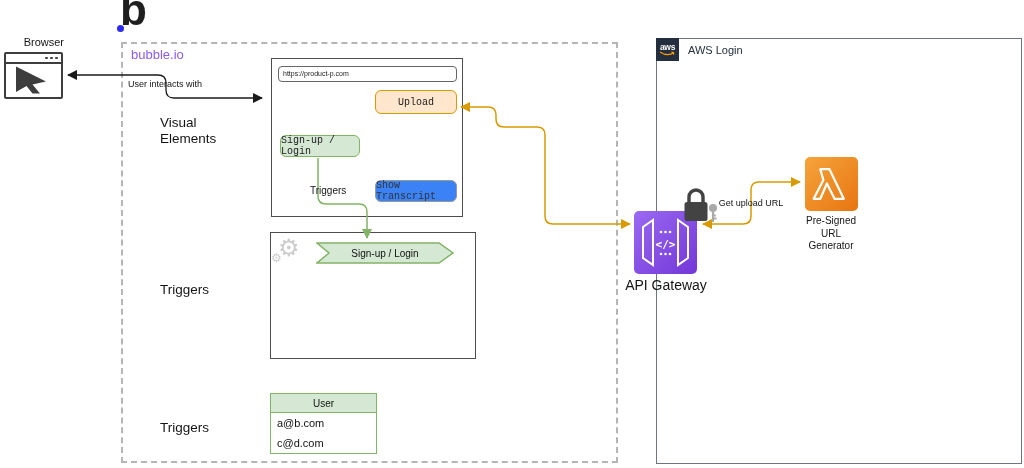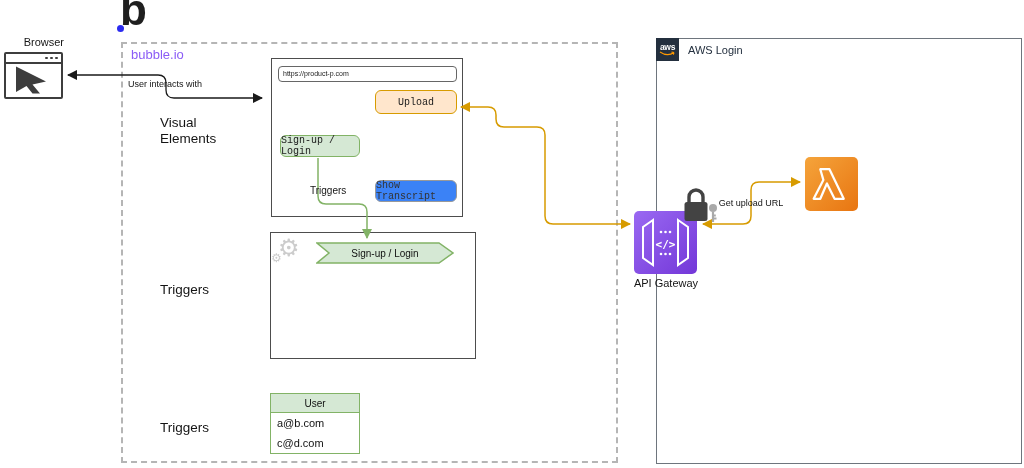--- a/index.html
+++ b/index.html
@@ -43,36 +43,36 @@
   .btn-gray   { background:#3b82f6; border:1.5px solid #999; color:#333; }
   .tiny-label { font-size:10px; color:#141414; }
   .micro-label { font-size:9px; color:#141414; }
 
   .gear-big { font-size:24px; color:#ccc; line-height:1; }
   .gear-small { font-size:12px; color:#ccc; line-height:1; }
 
   .chev-text { font-size:10px; display:flex; align-items:center; justify-content:center; }
 
   
-  .db-table { width:90px; border:1.5px solid #82b366; background:#fff; }
+  .db-table { width:107px; border:1.5px solid #82b366; background:#fff; }
   .db-head { height:19px; background:#d5e8d4; border-bottom:1.5px solid #82b366;
              font-size:10px; display:flex; align-items:center; justify-content:center; }
   .db-row { height:20px; font-size:11px; display:flex; align-items:center; padding-left:6px; }
 
   
   .aws-box { border:1.5px solid #6e757d; background:transparent; }
   .aws-logo { width:23px; height:23px; background:#232F3E; color:#fff;
               display:flex; flex-direction:column; align-items:center; justify-content:center; }
   .aws-logo .t { font-size:8.5px; font-weight:700; letter-spacing:-.3px; line-height:8px; }
   .aws-title { font-size:11px; color:#232f3e; }
 
   .svc-icon { border-radius:5px; }
   .apigw { background:linear-gradient(135deg,#9a69f2 0%,#7337d8 100%); }
   .lambda { background:linear-gradient(135deg,#f5a43b 0%,#e87511 100%); }
-  .svc-label { font-size:11px; text-align:center; color:#141414; }
+  .svc-label { font-size:14px; text-align:center; color:#141414; }
   .svc-label-sm { font-size:10px; text-align:center; color:#141414; line-height:12.5px; }
 </style>
 </head>
 <body>
 
 <div id="stage">
 
   <div class="abs layer-top" style="left:120px; top:-12px;">
     <span class="logo-b">b</span>
   </div>
@@ -147,20 +147,21 @@
     <rect x="2.5" y="16" width="23" height="19" rx="2.5" fill="#434343"></rect>
     <circle cx="31" cy="22" r="4" fill="#a9a9a9"></circle>
     <path d="M31,26 v10 m0,-3.5 h3.5 m-3.5,-3 h2.8" stroke="#a9a9a9" stroke-width="2.2" fill="none"></path>
   </svg>
 
   <div class="abs layer-ctl svc-icon lambda" style="left:805px; top:157px; width:53px; height:54px;">
     <svg width="53" height="54" viewBox="0 0 52 53">
       <polygon points="15,12 24,12 38,41 29,41 21.5,26 15,41 8.5,41 18,22.5" fill="none" stroke="#fff" stroke-width="2.2" stroke-linejoin="round"></polygon>
     </svg>
   </div>
+  <div class="abs layer-ctl svc-label-sm" style="left:798px; top:215px; width:66px;">Pre-Signed URL Generator</div>
 
   <div class="abs layer-ctl micro-label" style="left:128px; top:79px;">User interacts with</div>
   <div class="abs layer-ctl micro-label" style="left:718px; top:198px; width:66px; text-align:center;">Get upload URL</div>
 
   <svg class="abs layer-line" style="left:0; top:0; pointer-events:none;" width="1024" height="468" viewBox="0 0 1024 468">
     <defs>
       <marker id="ab" viewBox="0 0 10 10" refX="9" refY="5" markerWidth="8" markerHeight="8" orient="auto-start-reverse">
         <path d="M0,0 L10,5 L0,10 z" fill="#1a1a1a"></path>
       </marker>
       <marker id="ag" viewBox="0 0 10 10" refX="9" refY="5" markerWidth="7" markerHeight="7" orient="auto-start-reverse">

